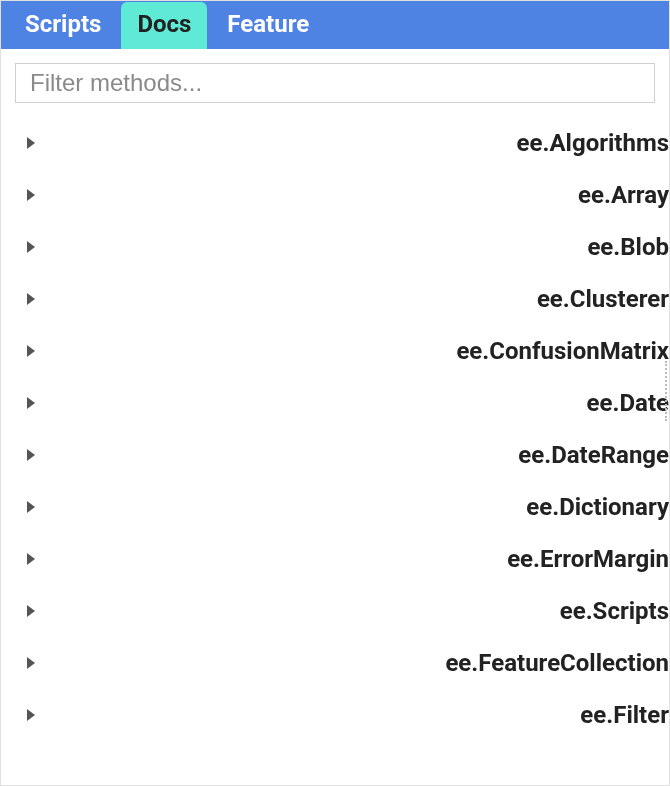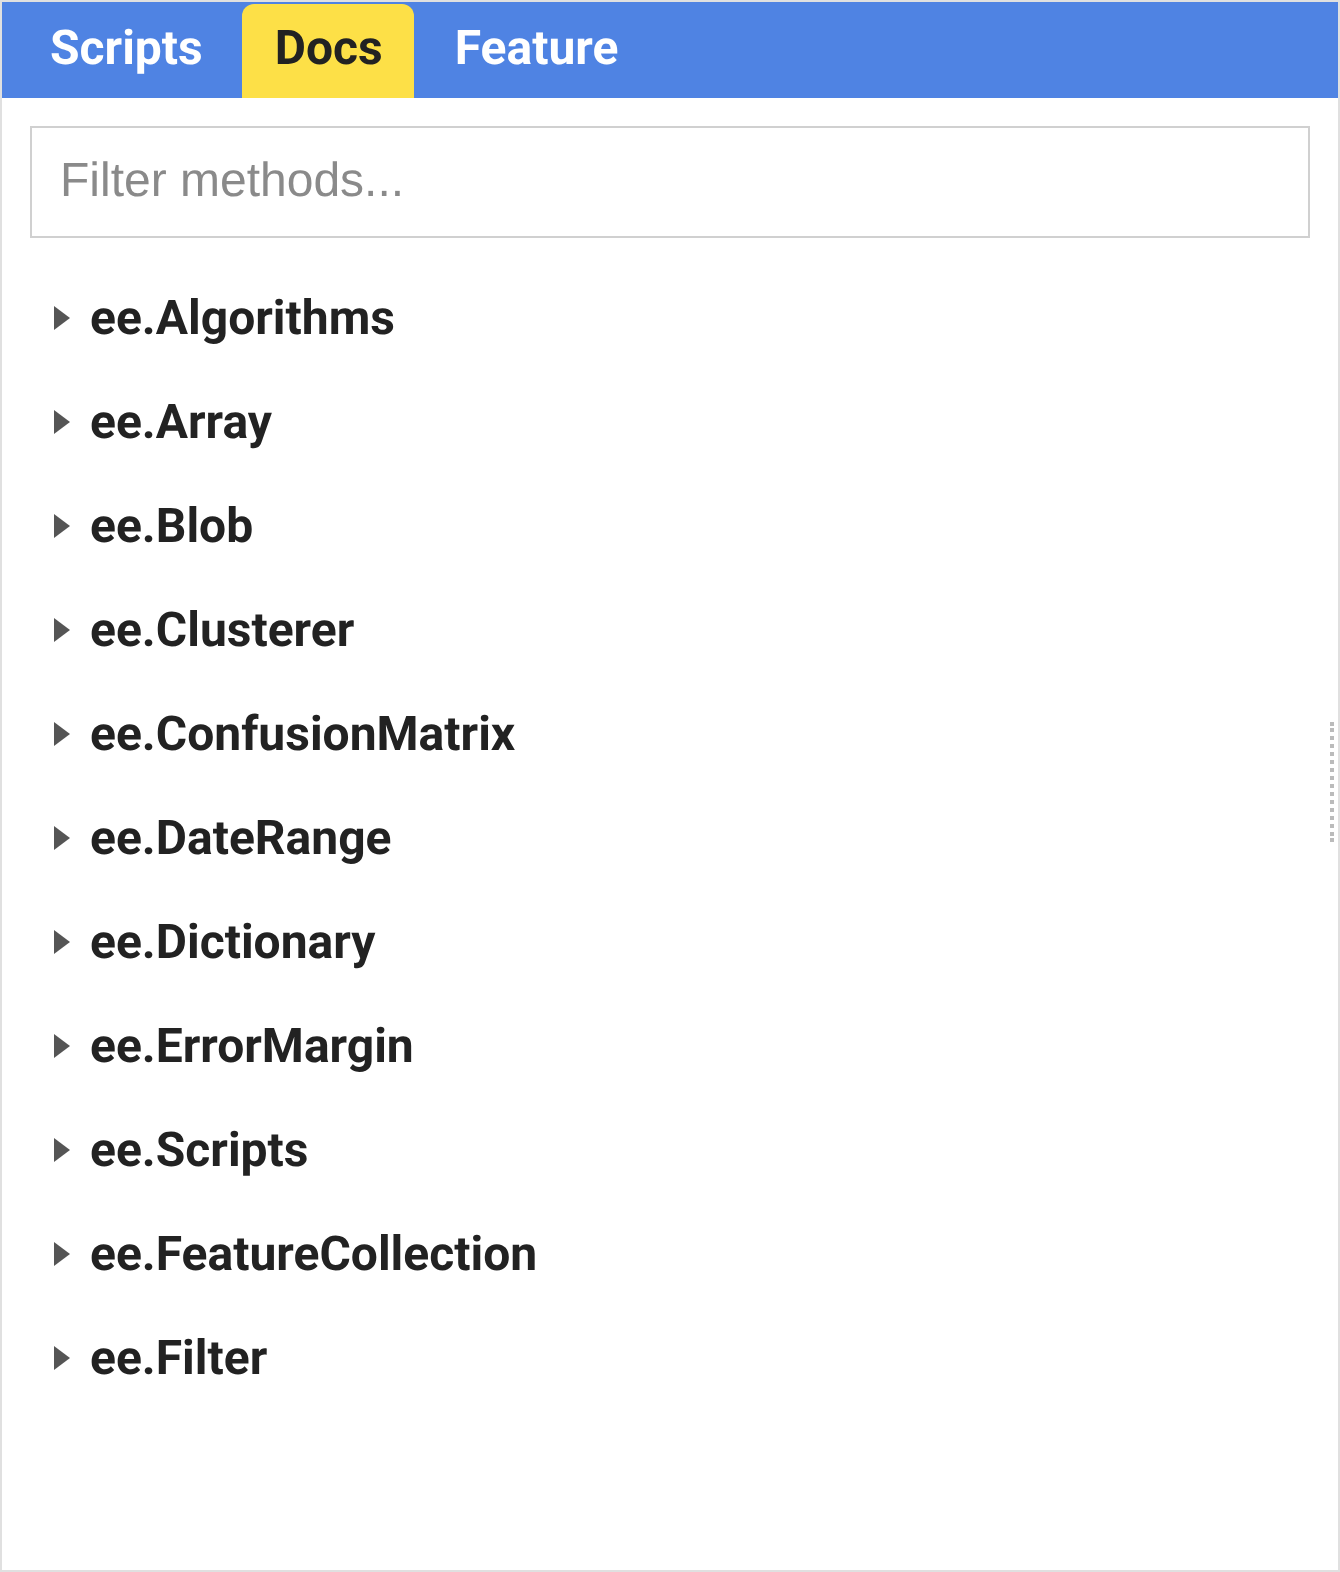--- a/index.html
+++ b/index.html
@@ -31,29 +31,29 @@
       padding: 8px 16px 10px 16px;
       font-size: 24px;
       font-weight: 700;
       color: #fff;
       cursor: pointer;
       border-top-left-radius: 6px;
       border-top-right-radius: 6px;
       line-height: 1.2;
     }
     .tab.active {
-      background: #fde047;
+      background: #5eead4;
       color: #222;
     }
     .filter-wrap {
       padding: 14px 14px 10px 14px;
     }
     .filter-input {
       width: 100%;
-      height: 56px;
+      height: 40px;
       border: 1px solid #d0d0d0;
       padding: 0 14px;
       font-size: 24px;
       color: #333;
       outline: none;
     }
     .filter-input::placeholder {
       color: #8a8a8a;
     }
     .tree {
@@ -61,20 +61,21 @@
       overflow-y: auto;
       padding: 4px 0 4px 0;
     }
     .tree-item {
       display: flex;
       align-items: center;
       padding: 8px 0 8px 26px;
       cursor: pointer;
       gap: 6px;
       line-height: 1.5;
+      justify-content: space-between;
     }
     .tree-item .caret {
       width: 0;
       height: 0;
       border-top: 6px solid transparent;
       border-bottom: 6px solid transparent;
       border-left: 8px solid #555;
       flex-shrink: 0;
       margin-right: 4px;
     }
@@ -129,20 +130,24 @@
     <div class="tree-item">
       <span class="caret"></span>
       <span class="label">ee.Clusterer</span>
     </div>
     <div class="tree-item">
       <span class="caret"></span>
       <span class="label">ee.ConfusionMatrix</span>
     </div>
     <div class="tree-item">
       <span class="caret"></span>
+      <span class="label">ee.Date</span>
+    </div>
+    <div class="tree-item">
+      <span class="caret"></span>
       <span class="label">ee.DateRange</span>
     </div>
     <div class="tree-item">
       <span class="caret"></span>
       <span class="label">ee.Dictionary</span>
     </div>
     <div class="tree-item">
       <span class="caret"></span>
       <span class="label">ee.ErrorMargin</span>
     </div>

